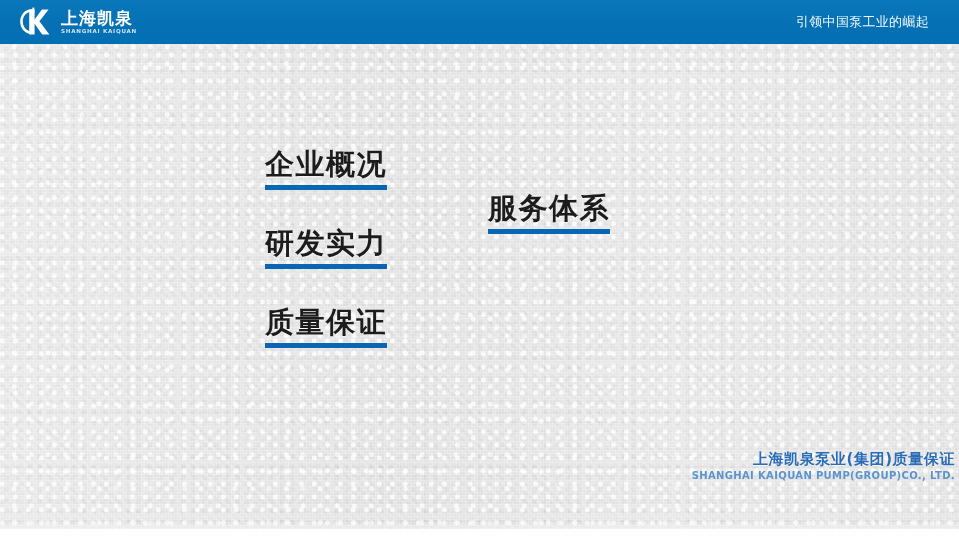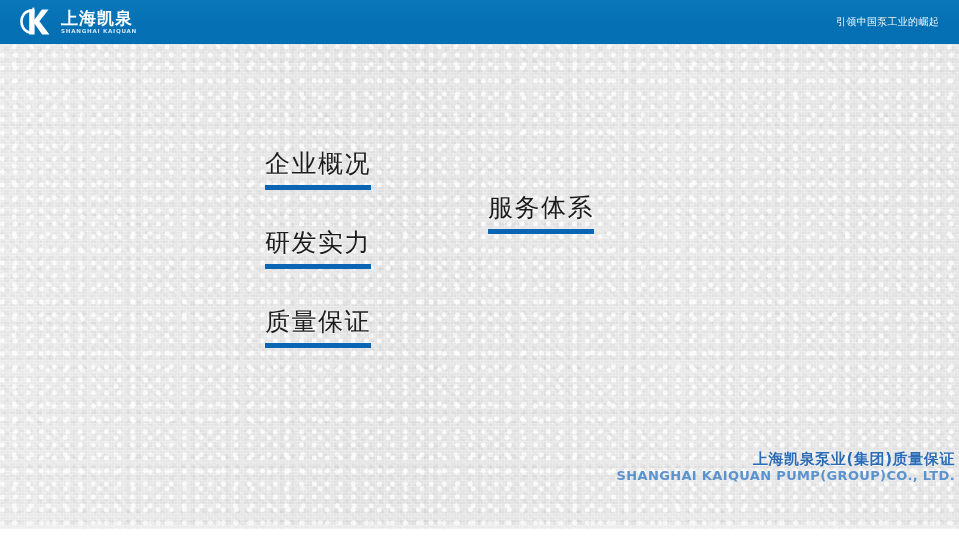--- a/index.html
+++ b/index.html
@@ -80,27 +80,27 @@
     font-size: 5.4px;
     font-weight: bold;
     letter-spacing: 0.7px;
     margin-top: 2px;
     white-space: nowrap;
     transform: scaleX(1.04);
     transform-origin: left center;
   }
   .header-slogan {
     position: absolute;
-    right: 20px;
+    right: 30px;
     top: 0;
     height: 44px;
     display: flex;
     align-items: center;
     color: #ffffff;
-    font-size: 10px;
+    font-size: 13px;
     letter-spacing: 0.3px;
     white-space: nowrap;
     opacity: 0.95;
   }
 
   
   .menu {
     position: absolute;
     left: 265px;
     top: 148px;
@@ -117,22 +117,22 @@
   .menu-item {
     display: block;
     margin-bottom: 37px;
     cursor: pointer;
     width: max-content;
   }
   .menu-item:last-child { margin-bottom: 0; }
 
   .menu-label {
     display: block;
-    font-size: 25px;
-    font-weight: normal;
+    font-size: 29px;
+    font-weight: bold;
     color: #1c1c1c;
     letter-spacing: 1.5px;
     line-height: 32px;
     white-space: nowrap;
     text-shadow: 0 1px 0 rgba(255,255,255,0.6);
   }
   .menu-rule {
     display: block;
     height: 5px;
     background: #0a65b5;
@@ -154,21 +154,21 @@
     font-size: 15px;
     font-weight: bold;
     letter-spacing: 0.6px;
     line-height: 17px;
     white-space: nowrap;
     text-shadow: 0 1px 0 rgba(255,255,255,0.7);
   }
   .footer-en {
     display: block;
     color: #5b93cf;
-    font-size: 13px;
+    font-size: 10px;
     font-weight: bold;
     letter-spacing: 0.35px;
     line-height: 12px;
     margin-top: 2px;
     white-space: nowrap;
   }
 
   .bottom-band {
     position: absolute;
     left: 0;

